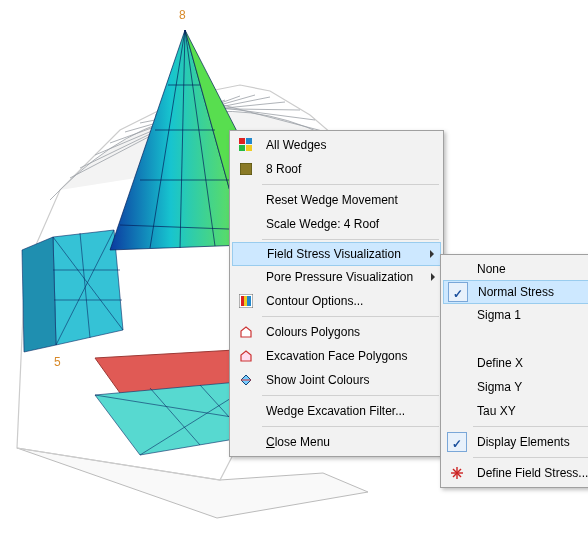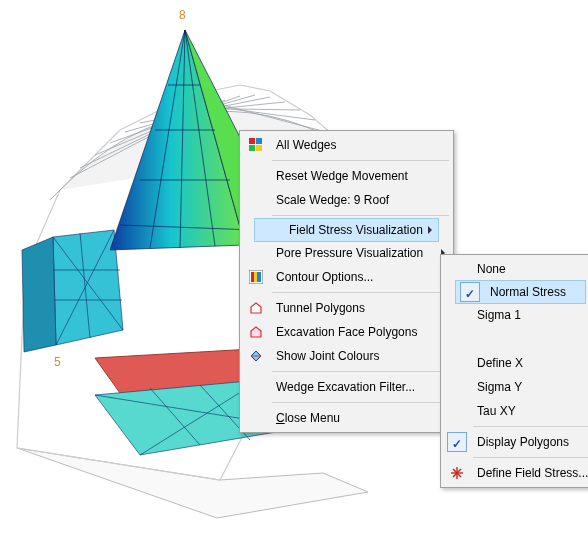--- a/index.html
+++ b/index.html
@@ -35,21 +35,21 @@
     align-items: center;
     height: 24px;
     padding-right: 20px;
     position: relative;
     white-space: nowrap;
   }
   .menu-row.hover {
     background: #cde8ff;
     border: 1px solid #99ccee;
     height: 24px;
-    margin: -1px 12px;
+    margin: -1px 0;
   }
   .icon-slot {
     width: 28px;
     height: 24px;
     display: flex;
     align-items: center;
     justify-content: center;
     flex: 0 0 28px;
   }
   .label {
@@ -150,45 +150,53 @@
     <line x1="140" y1="180" x2="230" y2="180"></line>
     <line x1="155" y1="130" x2="215" y2="130"></line>
     <line x1="168" y1="85" x2="200" y2="85"></line>
     <line x1="120" y1="225" x2="255" y2="230"></line>
   </g>
 </svg>
 
 <div class="node-label" style="left:179px; top:8px;">8</div>
 <div class="node-label" style="left:54px; top:355px;">5</div>
 
-<div class="menu" style="left:239px; top:130px; width:215px;">
+<div class="menu" style="left:229px; top:130px; width:215px;">
 
   <div class="menu-row">
     <span class="icon-slot">
       <svg class="icon-svg" width="14" height="14">
           <rect x="0" y="0" width="6" height="6" fill="#d22"></rect>
           <rect x="7" y="0" width="6" height="6" fill="#28c"></rect>
           <rect x="0" y="7" width="6" height="6" fill="#2b4"></rect>
           <rect x="7" y="7" width="6" height="6" fill="#ec2"></rect>
         </svg>
     </span>
     <span class="label">All Wedges</span>
   </div>
 
+  <div class="menu-row">
+    <span class="icon-slot">
+      <svg class="icon-svg" width="12" height="12">
+          <rect width="12" height="12" fill="#8a7a26" stroke="#4a4a10"></rect>
+        </svg>
+    </span>
+    <span class="label">8  Roof</span>
+  </div>
 
   <div class="sep"></div>
 
   <div class="menu-row">
     <span class="icon-slot"></span>
     <span class="label">Reset Wedge Movement</span>
   </div>
 
   <div class="menu-row">
     <span class="icon-slot"></span>
-    <span class="label">Scale Wedge: 9  Roof</span>
+    <span class="label">Scale Wedge: 4  Roof</span>
   </div>
 
   <div class="sep"></div>
 
   <div class="menu-row hover">
     <span class="icon-slot"></span>
     <span class="label">Field Stress Visualization</span>
     <span class="arrow"></span>
   </div>
 
@@ -211,21 +219,21 @@
   </div>
 
   <div class="sep"></div>
 
   <div class="menu-row">
     <span class="icon-slot">
       <svg class="icon-svg" width="14" height="14">
           <polygon points="2,12 2,6 7,2 12,6 12,12" fill="#fff" stroke="#c33" stroke-width="1.2"></polygon>
         </svg>
     </span>
-    <span class="label">Tunnel Polygons</span>
+    <span class="label">Colours Polygons</span>
   </div>
 
   <div class="menu-row">
     <span class="icon-slot">
       <svg class="icon-svg" width="14" height="14">
           <polygon points="2,12 2,6 7,2 12,6 12,12" fill="#fde" stroke="#c33" stroke-width="1.2"></polygon>
         </svg>
     </span>
     <span class="label">Excavation Face Polygons</span>
   </div>
@@ -298,21 +306,21 @@
   </div>
 
   <div class="sep"></div>
 
   <div class="menu-row">
     <span class="icon-slot">
       <span class="check-box">
           <span class="checkmark"></span>
         </span>
     </span>
-    <span class="label">Display Polygons</span>
+    <span class="label">Display Elements</span>
   </div>
 
   <div class="sep"></div>
 
   <div class="menu-row">
     <span class="icon-slot">
       <svg class="icon-svg" width="14" height="14">
         <line x1="7" y1="1" x2="7" y2="13" stroke="#c22" stroke-width="1.4"></line>
         <line x1="1" y1="7" x2="13" y2="7" stroke="#c22" stroke-width="1.4"></line>
         <line x1="3" y1="3" x2="11" y2="11" stroke="#c22" stroke-width="1.4"></line>

